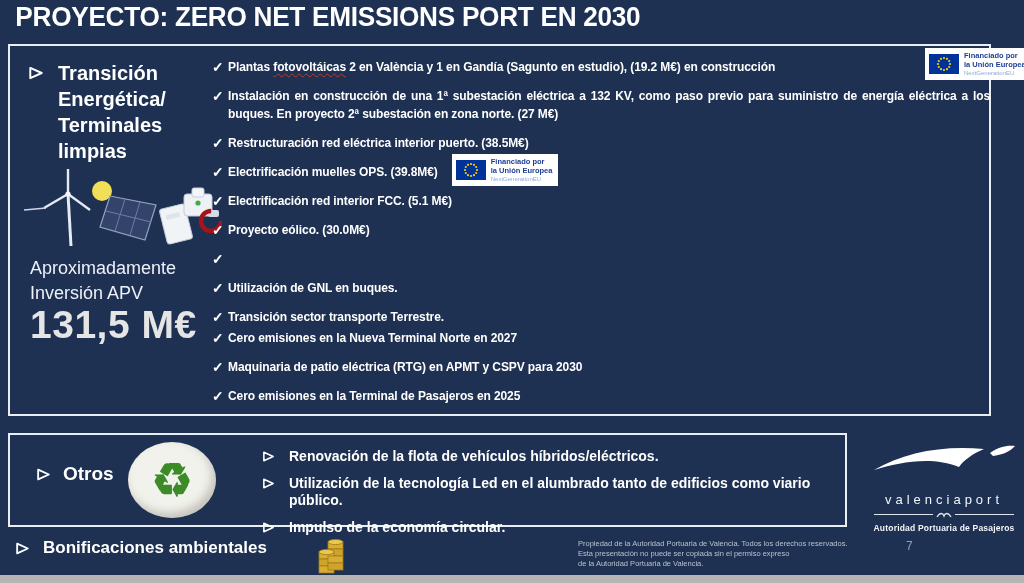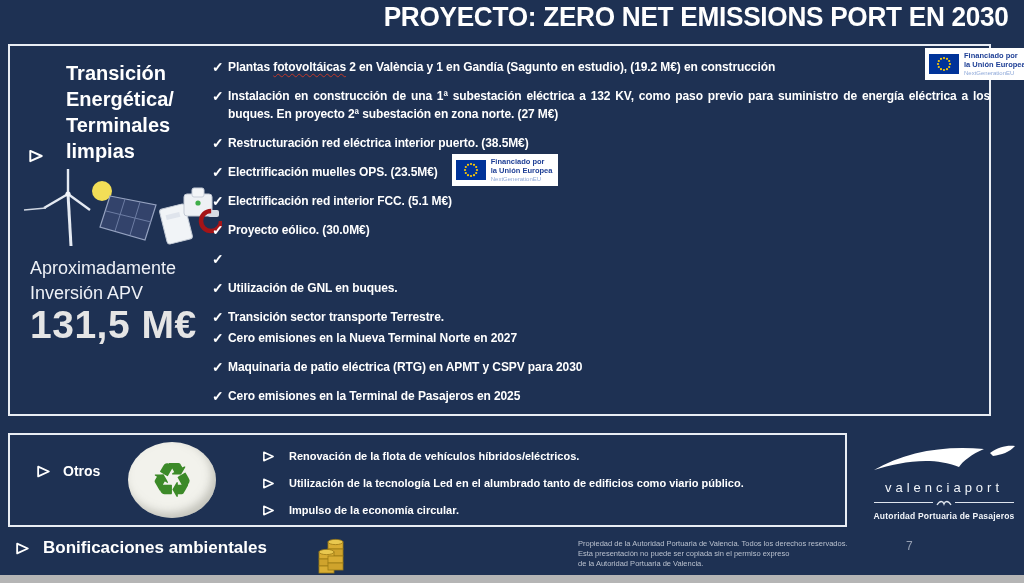--- a/index.html
+++ b/index.html
@@ -3,32 +3,32 @@
 <meta charset="utf-8">
 <style>
   html,body{margin:0;padding:0;}
   body{
     width:1024px;height:583px;position:relative;overflow:hidden;
     background:#1e3153;
     font-family:"Liberation Sans", sans-serif;
     -webkit-font-smoothing:antialiased;
   }
   
-  .title-bar{position:absolute;left:0;top:2px;width:1024px;text-align:right;}
+  .title-bar{position:absolute;left:0;top:2px;width:1024px;text-align:left;}
   .title-bar h1{
     margin:0;color:#ffffff;font-size:27px;font-weight:bold;letter-spacing:-.3px;
     transform:scaleX(.97);transform-origin:center;
   }
   
   .main-box{
     position:absolute;left:8px;top:44px;width:983px;height:372px;
     border:2px solid #e9edf4;box-sizing:border-box;
   }
   .left-col{position:absolute;left:18px;top:14px;width:180px;color:#fff;}
-  .heading-row{display:flex;gap:22px;align-items:flex-end;}
+  .heading-row{display:flex;gap:14px;}
   .heading-row .arrow{margin-top:5px;flex:0 0 auto;}
   .section-title{font-size:20px;font-weight:bold;line-height:26px;width:130px;}
   .icons-illustration{position:absolute;left:-6px;top:104px;}
   .invest{position:absolute;left:2px;top:196px;font-size:18px;line-height:25px;color:#eef1f7;}
   .invest .amount{font-size:39px;font-weight:bold;margin-top:6px;letter-spacing:.5px;color:#e5e5e5;}
   
   .bullets{position:absolute;left:202px;top:12px;width:778px;color:#fff;}
   .b-row{display:flex;align-items:flex-start;margin-bottom:11px;}
   .b-row .check{flex:0 0 16px;font-size:14px;font-weight:bold;line-height:18px;}
   .b-row p{margin:0;font-size:12px;font-weight:bold;line-height:18px;letter-spacing:-.1px;}
@@ -44,34 +44,34 @@
   .eu-l1{font-size:7.5px;line-height:9px;font-weight:bold;color:#1d3e95;white-space:nowrap;}
   .eu-l2{font-size:6px;line-height:8px;color:#8fa9d9;white-space:nowrap;}
   .eu-badge.top{position:absolute;left:925px;top:48px;z-index:5;}
   .eu-badge.inline{margin:-9px 0 -9px 14px;}
   
   .otros-box{
     position:absolute;left:8px;top:433px;width:839px;height:94px;
     border:2px solid #e9edf4;box-sizing:border-box;color:#fff;
   }
   .otros-heading{position:absolute;left:26px;top:28px;display:flex;gap:12px;align-items:center;}
-  .otros-heading span{font-size:14px;font-weight:bold;}
+  .otros-heading span{font-size:19px;font-weight:bold;}
   .recycle-wrap{
     position:absolute;left:118px;top:7px;width:88px;height:76px;border-radius:50%;
     background:#f2f2ec;display:flex;align-items:center;justify-content:center;
     box-shadow:inset -4px -5px 8px rgba(150,150,140,.5);
   }
   .recycle-glyph{font-size:46px;line-height:46px;color:#3c8a28;font-weight:bold;}
   .otros-items{position:absolute;left:252px;top:13px;}
   .o-row{display:flex;gap:14px;align-items:flex-start;margin-bottom:10px;}
-  .o-row span{font-size:11px;font-weight:bold;line-height:17px;}
+  .o-row span{font-size:14px;font-weight:bold;line-height:17px;}
   .o-row .arrow{margin-top:2px;flex:0 0 auto;}
   
   .logo{position:absolute;left:866px;top:442px;width:156px;color:#fff;text-align:center;}
-  .logo .wordmark{font-size:13px;letter-spacing:4px;margin-top:2px;color:#f2f5fa;}
+  .logo .wordmark{font-size:13px;letter-spacing:4px;margin-top:14px;color:#f2f5fa;}
   .rule-row{display:flex;align-items:center;gap:3px;margin:3px 8px 4px 8px;}
   .rule-row .line{flex:1;height:1px;background:#dfe5ee;}
   .logo .subtitle{font-size:8.5px;font-weight:bold;letter-spacing:.2px;color:#f2f5fa;}
   
   .bonif-row{position:absolute;left:15px;top:538px;display:flex;gap:13px;align-items:center;color:#fff;}
   .bonif-row span{font-size:17px;font-weight:bold;}
   .coins{position:absolute;left:316px;top:536px;}
   .copyright{position:absolute;left:578px;top:539px;color:#b9c0ce;font-size:7.5px;line-height:10px;}
   .page-num{position:absolute;left:906px;top:539px;color:#97a0b3;font-size:12px;}
   .gray-strip{position:absolute;left:0;bottom:0;width:1024px;height:8px;background:#b5b5b5;}
@@ -173,21 +173,21 @@
       <p class="justify">Instalación en construcción de una 1ª subestación eléctrica a 132 KV, como paso previo para suministro de energía eléctrica a los buques. En proyecto 2ª subestación en zona norte. (27 M€)</p>
     </div>
 
     <div class="b-row">
       <span class="check">✓</span>
       <p>Restructuración red eléctrica interior puerto. (38.5M€)</p>
     </div>
 
     <div class="b-row">
       <span class="check">✓</span>
-      <p>Electrificación muelles OPS. (23.5M€)</p>
+      <p>Electrificación muelles OPS. (39.8M€)</p>
       <div class="eu-badge inline">
         <svg class="eu-flag" viewBox="0 0 30 20">
           <rect x="0" y="0" width="30" height="20" fill="#003399"></rect>
           <g fill="#ffcc00">
             <circle cx="21" cy="10" r="1.1"></circle>
               <circle cx="20.2" cy="13" r="1.1"></circle>
               <circle cx="18" cy="15.2" r="1.1"></circle>
             <circle cx="15" cy="16" r="1.1"></circle>
               <circle cx="12" cy="15.2" r="1.1"></circle>
               <circle cx="9.8" cy="13" r="1.1"></circle>

